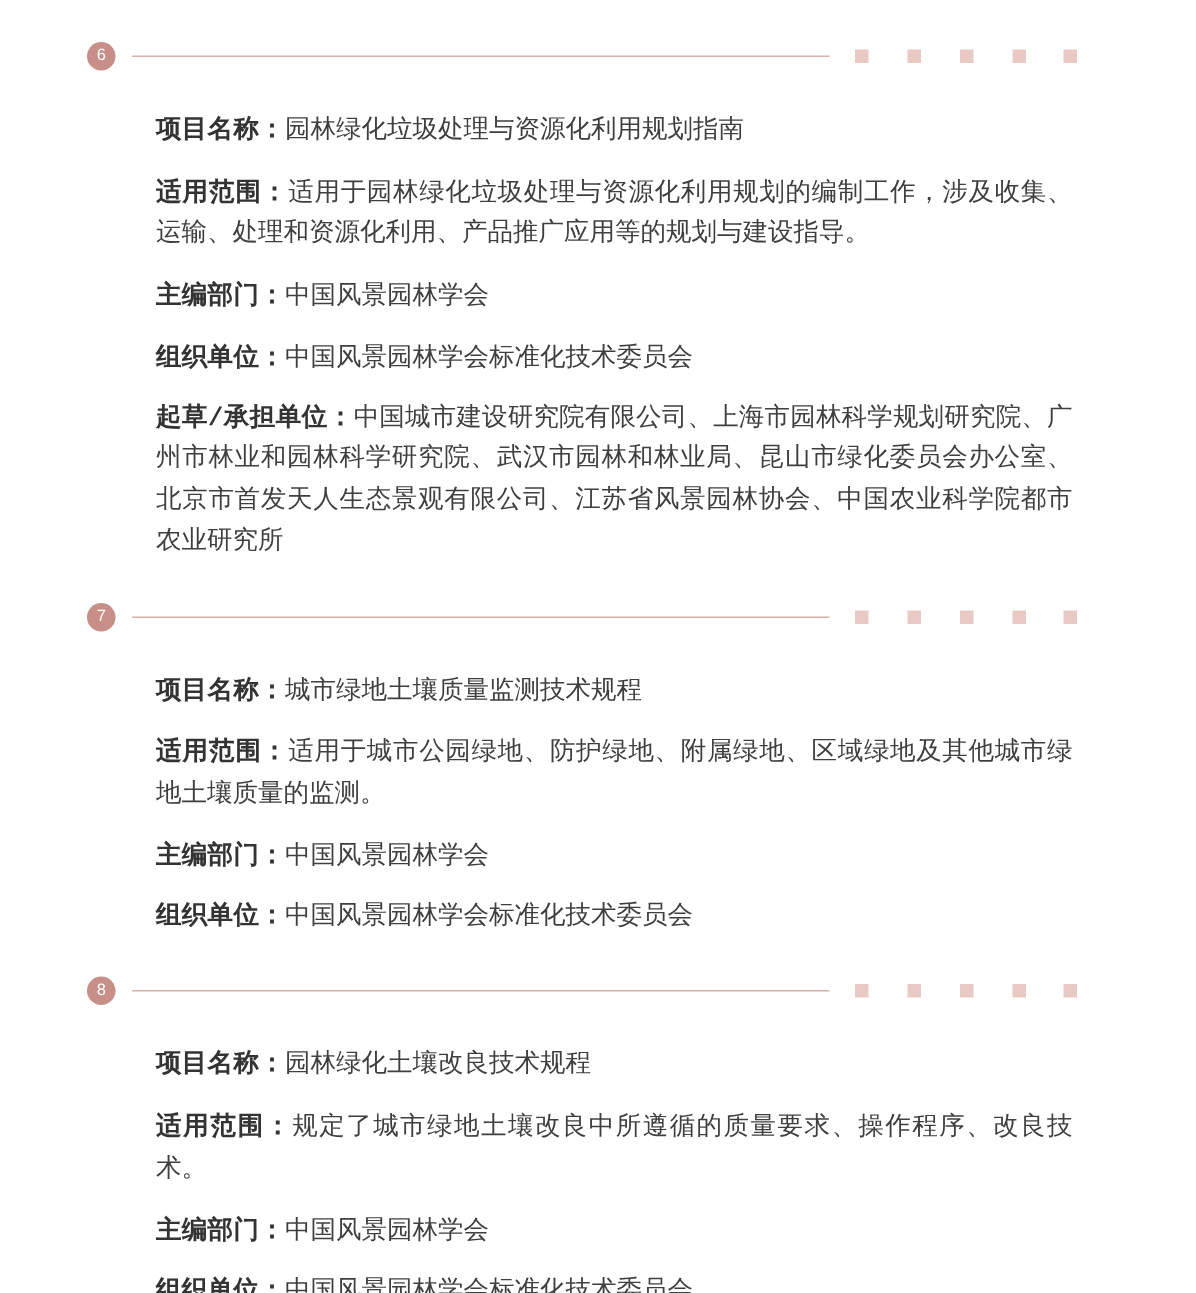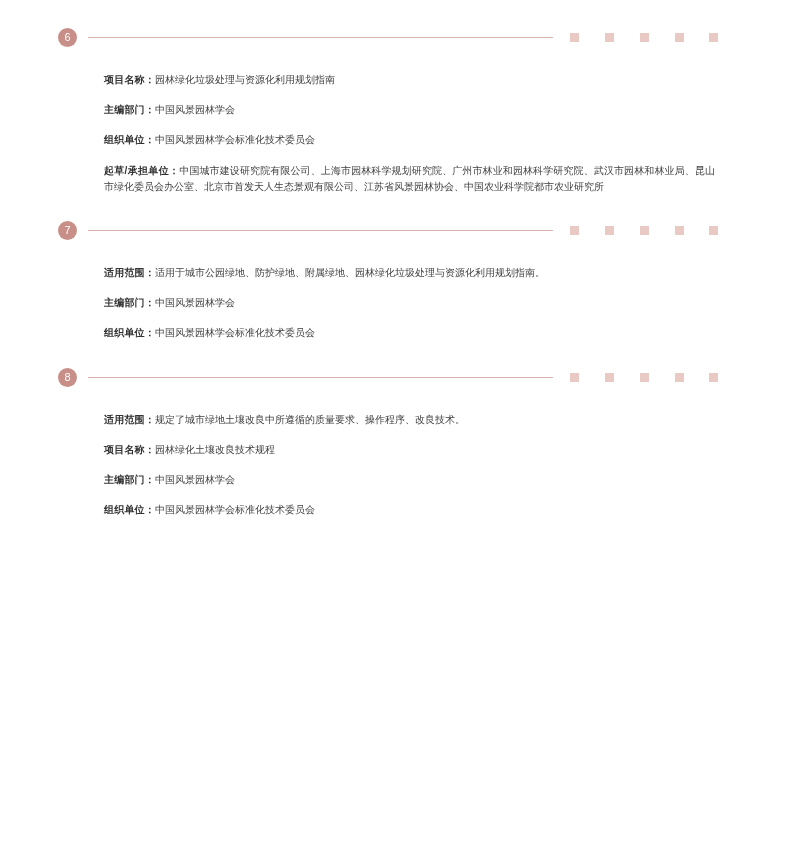--- a/index.html
+++ b/index.html
@@ -72,26 +72,26 @@
   .dashes span:nth-child(2) { left: 35px; }
   .dashes span:nth-child(3) { left: 70px; }
   .dashes span:nth-child(4) { left: 105px; }
   .dashes span:nth-child(5) { left: 139px; width: 9px; }
 
   .fields {
     padding-left: 104px;
     padding-right: 82px;
   }
   .field {
-    font-size: 10px;
+    font-size: 17px;
     line-height: 1.62;
     margin: 0 0 14px 0;
     text-align: justify;
   }
-  .field:last-child { margin-bottom: 0; }
+  .field:last-child { margin-bottom: 0; font-family: Liberation Mono, monospace; }
   .flabel {
     font-weight: bold;
     color: #333333;
     letter-spacing: 0.2px;
   }
   .fvalue {
     color: #3f3f3f;
   }
   .spacer-6 { height: 28px; }
   .entry-body { padding-top: 16px; }
@@ -114,20 +114,23 @@
         <span></span>
         <span></span>
         <span></span>
       </div>
     </div>
     <div class="entry-body fields">
       <p class="field">
         <span class="flabel">项目名称：</span><span class="fvalue">园林绿化垃圾处理与资源化利用规划指南</span>
       </p>
       <p class="field">
+        <span class="flabel">适用范围：</span><span class="fvalue">适用于园林绿化垃圾处理与资源化利用规划的编制工作，涉及收集、运输、处理和资源化利用、产品推广应用等的规划与建设指导。</span>
+      </p>
+      <p class="field">
         <span class="flabel">主编部门：</span><span class="fvalue">中国风景园林学会</span>
       </p>
       <p class="field">
         <span class="flabel">组织单位：</span><span class="fvalue">中国风景园林学会标准化技术委员会</span>
       </p>
       <p class="field">
         <span class="flabel">起草/承担单位：</span><span class="fvalue">中国城市建设研究院有限公司、上海市园林科学规划研究院、广州市林业和园林科学研究院、武汉市园林和林业局、昆山市绿化委员会办公室、北京市首发天人生态景观有限公司、江苏省风景园林协会、中国农业科学院都市农业研究所</span>
       </p>
     </div>
   </div>
@@ -141,21 +144,24 @@
       <div class="dashes">
         <span></span>
         <span></span>
         <span></span>
         <span></span>
         <span></span>
       </div>
     </div>
     <div class="entry-body fields">
       <p class="field">
-        <span class="flabel">适用范围：</span><span class="fvalue">适用于城市公园绿地、防护绿地、附属绿地、园林绿化垃圾处理与资源化利用规划指南。</span>
+        <span class="flabel">项目名称：</span><span class="fvalue">城市绿地土壤质量监测技术规程</span>
+      </p>
+      <p class="field">
+        <span class="flabel">适用范围：</span><span class="fvalue">适用于城市公园绿地、防护绿地、附属绿地、区域绿地及其他城市绿地土壤质量的监测。</span>
       </p>
       <p class="field">
         <span class="flabel">主编部门：</span><span class="fvalue">中国风景园林学会</span>
       </p>
       <p class="field">
         <span class="flabel">组织单位：</span><span class="fvalue">中国风景园林学会标准化技术委员会</span>
       </p>
     </div>
   </div>
 
@@ -168,26 +174,26 @@
       <div class="dashes">
         <span></span>
         <span></span>
         <span></span>
         <span></span>
         <span></span>
       </div>
     </div>
     <div class="entry-body fields">
       <p class="field">
+        <span class="flabel">项目名称：</span><span class="fvalue">园林绿化土壤改良技术规程</span>
+      </p>
+      <p class="field">
         <span class="flabel">适用范围：</span><span class="fvalue">规定了城市绿地土壤改良中所遵循的质量要求、操作程序、改良技术。</span>
       </p>
       <p class="field">
-        <span class="flabel">项目名称：</span><span class="fvalue">园林绿化土壤改良技术规程</span>
-      </p>
-      <p class="field">
         <span class="flabel">主编部门：</span><span class="fvalue">中国风景园林学会</span>
       </p>
       <p class="field">
         <span class="flabel">组织单位：</span><span class="fvalue">中国风景园林学会标准化技术委员会</span>
       </p>
     </div>
   </div>
 
 </div>
 

